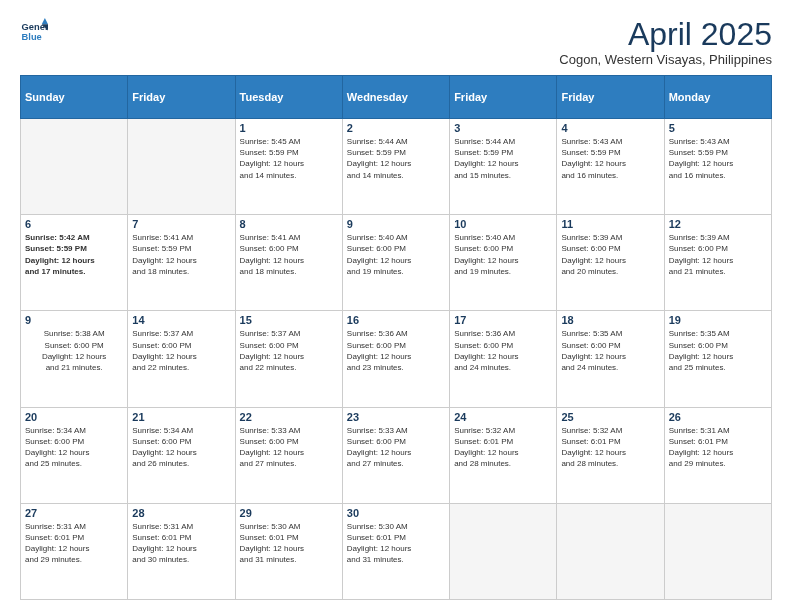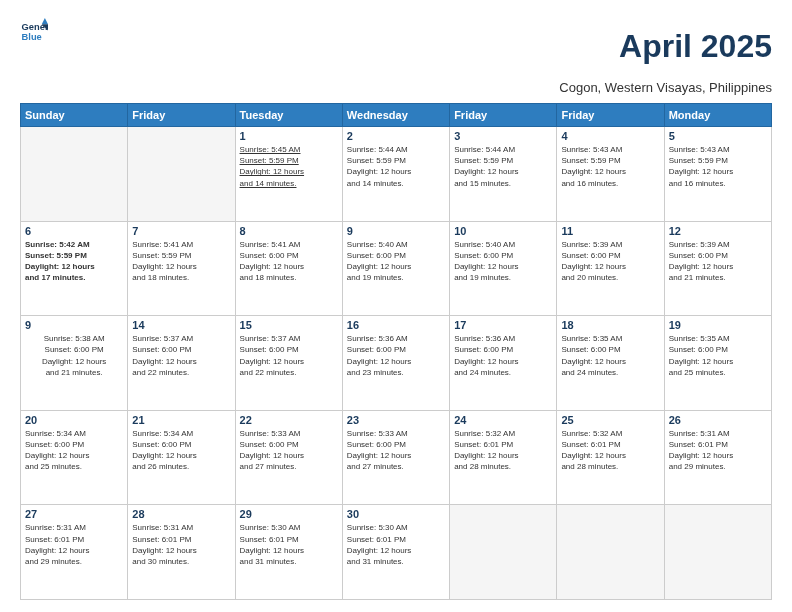--- a/index.html
+++ b/index.html
@@ -30,43 +30,42 @@
     }
     .logo-icon {
       width: 28px;
       height: 28px;
     }
     .title-block {
       text-align: right;
     }
     .month-title {
       font-size: 32px;
-      font-weight: bold;
+      font-weight: normal;
       color: #1a3a5c;
       line-height: 1;
-      margin-top: 12px;
     }
     .subtitle {
       font-size: 13px;
       color: #333;
-      margin-top: 18px;
+      margin-top: 2px;
     }
     .calendar {
       flex: 1;
       border: 1px solid #ccc;
       border-collapse: collapse;
       width: 100%;
       table-layout: fixed;
     }
     .calendar thead tr th {
       background-color: #2e7dbf;
       color: #fff;
       font-size: 11px;
       font-weight: bold;
-      padding: 5px 4px;
+      padding: 15px 4px;
       text-align: left;
       border: 1px solid #2266a0;
     }
     .calendar tbody tr td {
       vertical-align: top;
       border: 1px solid #ccc;
       padding: 3px 4px;
       font-size: 8.5px;
       color: #222;
       height: 88px;
@@ -118,21 +117,21 @@
         <th>Friday</th>
         <th>Monday</th>
       </tr>
     </thead>
     <tbody id="calendar-body">
     <tr>
           <td class="empty"></td>
           <td class="empty"></td>
           <td>
             <span class="day-number">1</span>
-            <div class="day-info" style="white-space: pre-line; text-decoration: underline;">Sunrise: 5:45 AM
+            <div class="day-info" style="white-space: pre-line;">Sunrise: 5:45 AM
 Sunset: 5:59 PM
 Daylight: 12 hours
 and 14 minutes.</div>
           </td>
           <td>
             <span class="day-number">2</span>
             <div class="day-info" style="white-space: pre-line;">Sunrise: 5:44 AM
 Sunset: 5:59 PM
 Daylight: 12 hours
 and 14 minutes.</div>

